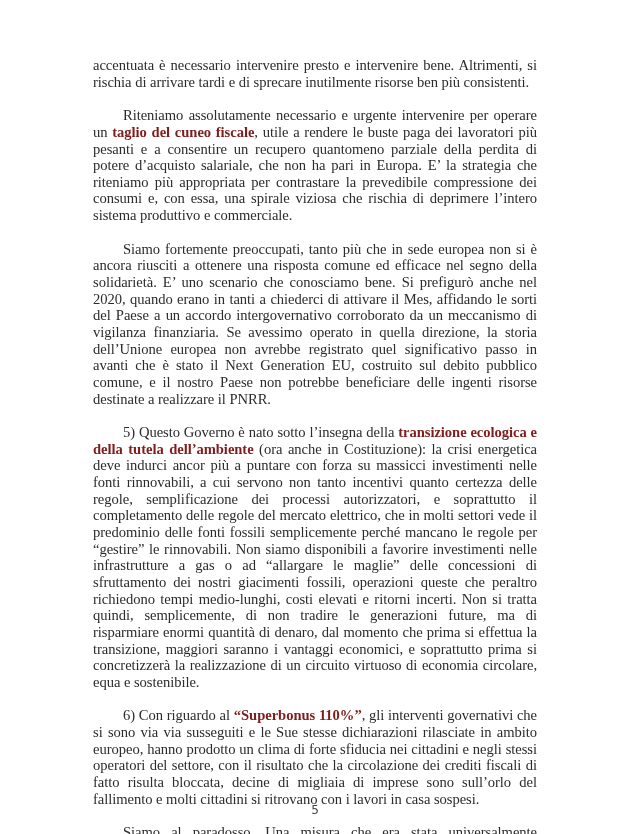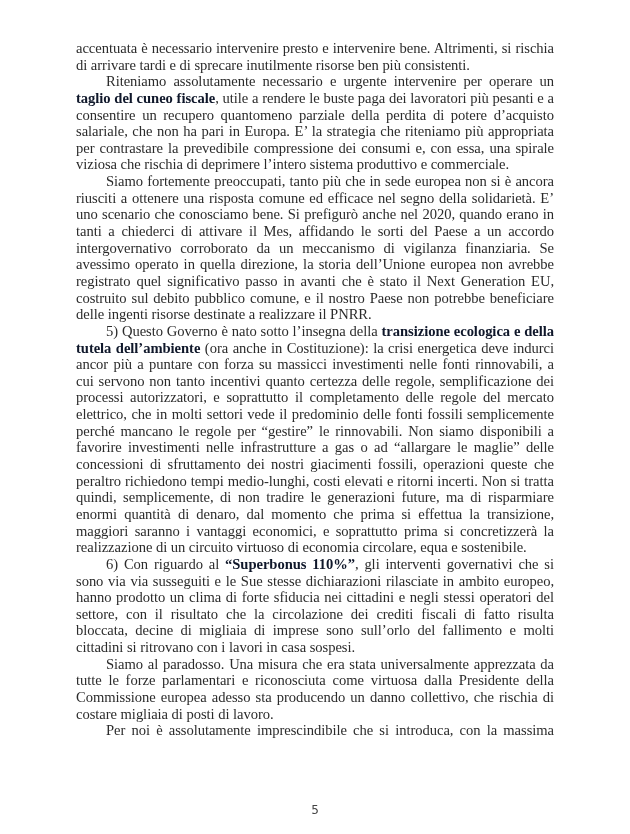--- a/index.html
+++ b/index.html
@@ -9,23 +9,23 @@
       left: 76px;
       top: 40px;
       width: 478px;
       font-family: "Liberation Serif", "DejaVu Serif", serif;
       font-size: 14.6px;
       line-height: 16.64px;
       color: #2b2b2b;
       text-align: justify;
       letter-spacing: -0.05px;
     }
-    .page p { margin: 0; text-align: justify; }
+    .page p { margin: 17px; text-align: justify; }
     .page p.indent { text-indent: 30px; }
-    .page b { font-weight: bold; color: #0f172a; }
+    .page b { font-weight: bold; color: #7f1d1d; }
     .pagenum {
       position: absolute;
       left: 0; width: 630px;
       top: 803px;
       text-align: center;
       font-family: "DejaVu Sans", "Liberation Sans", sans-serif;
       font-size: 12px;
       color: #444;
     }
   </style>

